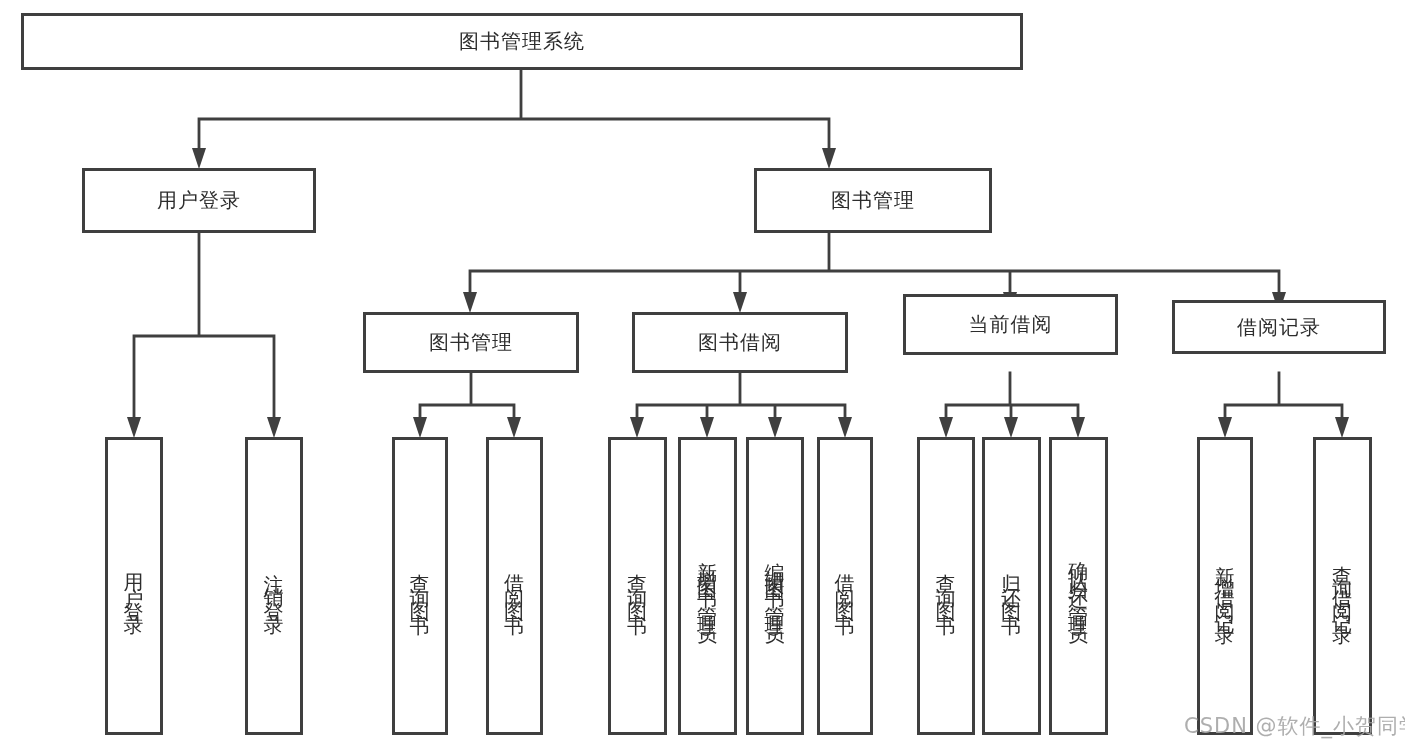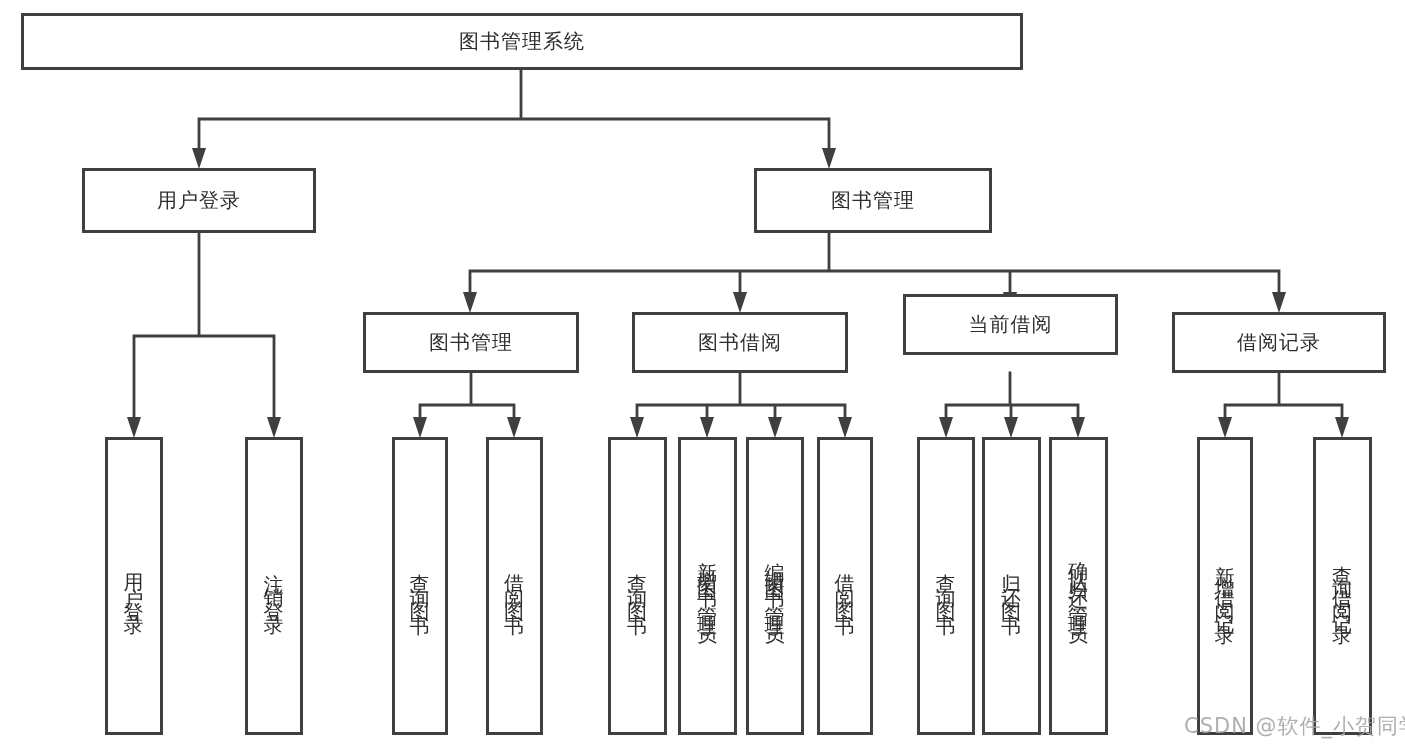--- a/index.html
+++ b/index.html
@@ -25,21 +25,21 @@
     font-size: 20px;
     letter-spacing: 1px;
   }
   
   .n-root     { left: 21px;   top: 13px;  width: 1002px; height: 57px; }
   .n-l2a      { left: 82px;   top: 168px; width: 234px;  height: 65px; }
   .n-l2b      { left: 710px;  top: 168px; width: 238px;  height: 65px; margin-left: 44px; }
   .n-l3a      { left: 363px;  top: 312px; width: 216px;  height: 61px; }
   .n-l3b      { left: 632px;  top: 312px; width: 216px;  height: 61px; }
   .n-l3c      { left: 903px;  top: 294px; width: 215px;  height: 61px; }
-  .n-l3d      { left: 1172px; top: 312px; width: 214px;  height: 61px; font-family: Liberation Serif, serif; }
+  .n-l3d      { left: 1172px; top: 300px; width: 214px;  height: 54px; font-family: Liberation Serif, serif; }
 
   
   .leaf { top: 437px; height: 298px; width: 58px; }
   .leaf span {
     writing-mode: vertical-rl;
     letter-spacing: 14px;
     font-size: 20px;
     line-height: 1;
     white-space: nowrap;
   }

